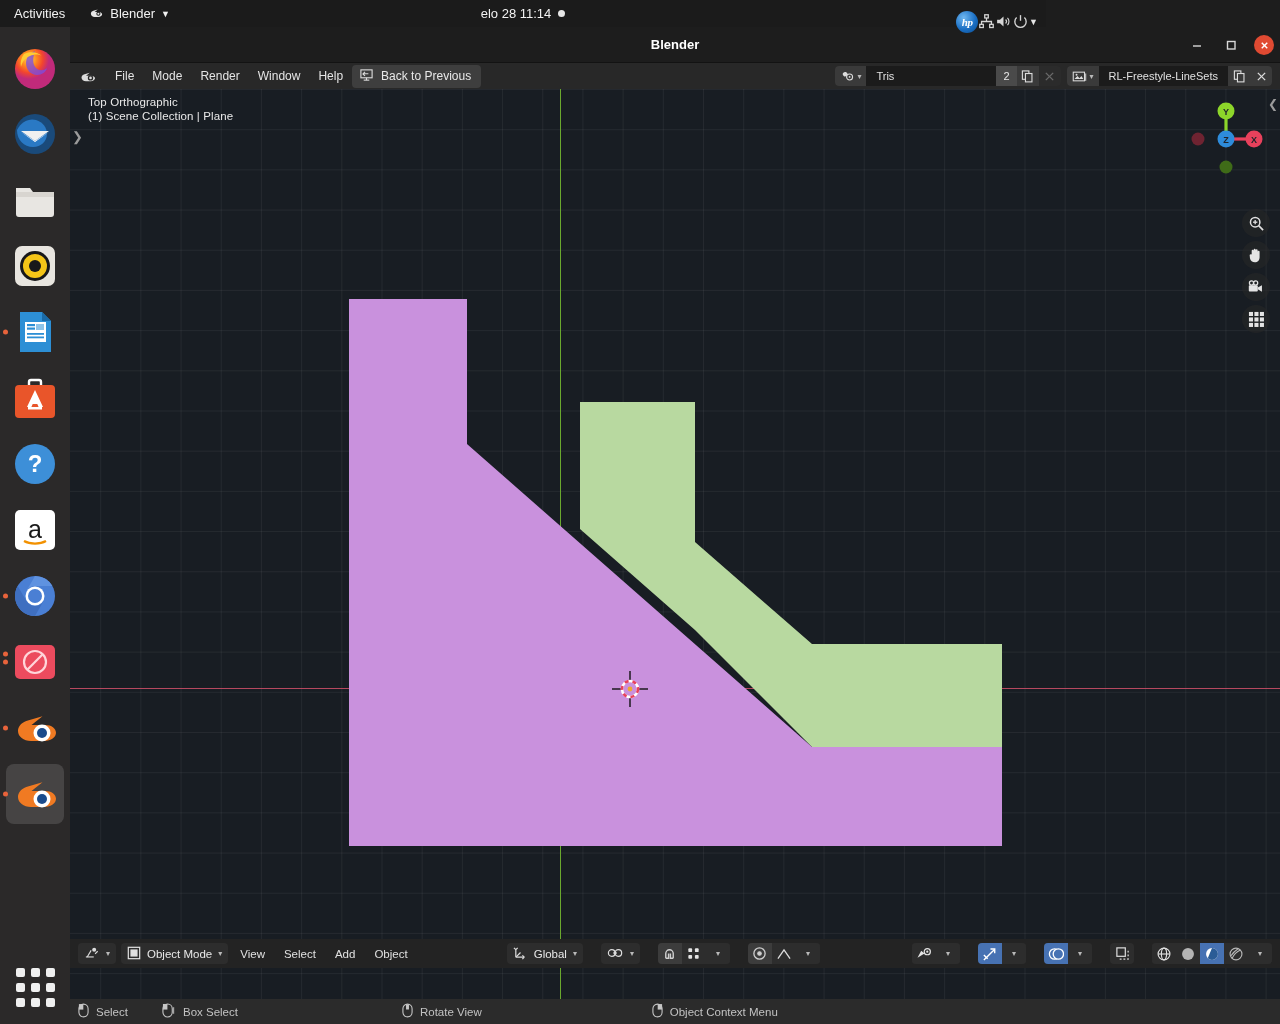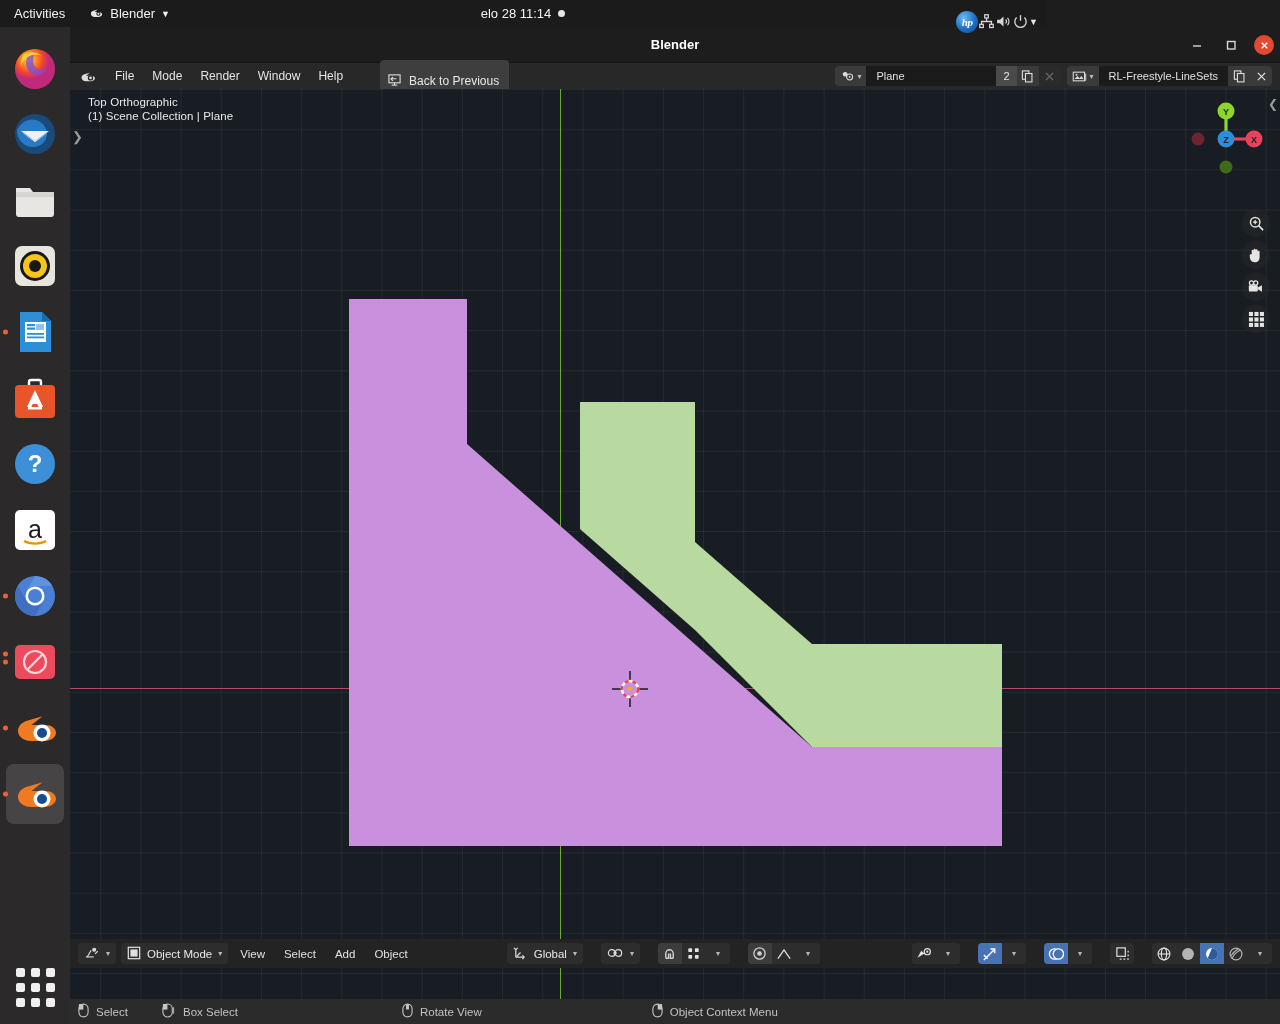--- a/index.html
+++ b/index.html
@@ -100,22 +100,22 @@
     height: 26px; background: #282828; display: flex; align-items: center;
     padding: 0 4px; gap: 0px; position: relative;
   }
   .bl-logo { width: 22px; height: 20px; display:flex; align-items:center; justify-content:center; margin: 0 6px 0 4px;}
   .bl-menuitem {
     font-size: 12px; color: #e4e4e4; padding: 3px 9px; border-radius: 3px; cursor: pointer;
     white-space: nowrap;
   }
   .bl-backbtn {
     display: flex; align-items: center; gap: 7px;
-    background: #3e3e3e; border-radius: 4px; padding: 13px 10px 3px 7px;
-    font-size: 12px; color: #e8e8e8; margin-left: 28px; cursor: pointer;
+    background: #3e3e3e; border-radius: 4px; padding: 3px 10px 3px 7px;
+    font-size: 12px; color: #e8e8e8; margin-left: 0; cursor: pointer;
   }
   .bl-topright { position: absolute; right: 8px; top: 0; height: 26px; display: flex; align-items: center; gap: 6px; }
   .field-group { display: flex; align-items: center; background: #232323; border-radius: 4px; height: 20px; }
   .fg-icon {
     display: flex; align-items: center; gap: 2px; padding: 0 5px; height: 20px;
     background: #3a3a3a; border-radius: 4px 0 0 4px; cursor: pointer;
   }
   .fg-name {
     background: #1b1b1b; height: 20px; line-height: 20px; padding: 0 10px;
     font-size: 11px; color: #e0e0e0; min-width: 130px; cursor: text;
@@ -440,21 +440,21 @@
       <div class="bl-topright">
         <div class="field-group">
           <div class="fg-icon">
             <svg width="15" height="13" viewBox="0 0 18 15">
                 <path d="M3.5 3.5c1.6-2 4.4-2 5.4.4.6 1.6-.3 2.8-1.7 3.3-1.6.6-3.1-.2-3.7-1.6-.3-.8-.3-1.6 0-2.1z" fill="#dcdcdc"></path>
                 <circle cx="11.5" cy="8" r="3.6" fill="none" stroke="#dcdcdc" stroke-width="1.3"></circle>
                 <circle cx="11.5" cy="8" r="1.1" fill="#dcdcdc"></circle>
               </svg>
             <span class="chev">▾</span>
           </div>
-          <div class="fg-name">Plane</div>
+          <div class="fg-name">Tris</div>
           <div class="fg-count">2</div>
           <div class="fg-btn">
             <svg width="13" height="13" viewBox="0 0 14 14">
                 <rect x="1.5" y="1" width="7" height="9" fill="none" stroke="#dcdcdc" stroke-width="1.2"></rect>
                 <rect x="4.8" y="3.8" width="7" height="9" fill="#3a3a3a" stroke="#dcdcdc" stroke-width="1.2"></rect>
               </svg>
           </div>
           <div class="fg-btn last dim">
             <svg width="11" height="11" viewBox="0 0 12 12">
                 <line x1="2" y1="2" x2="10" y2="10" stroke="#dcdcdc" stroke-width="1.4"></line>

